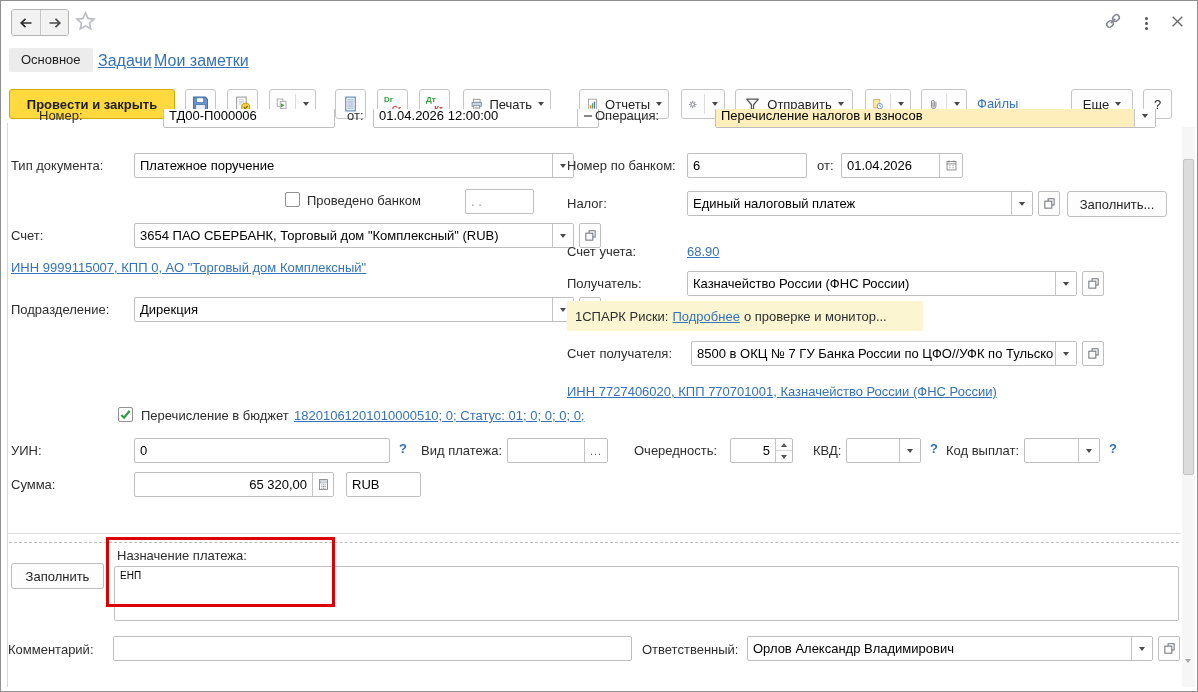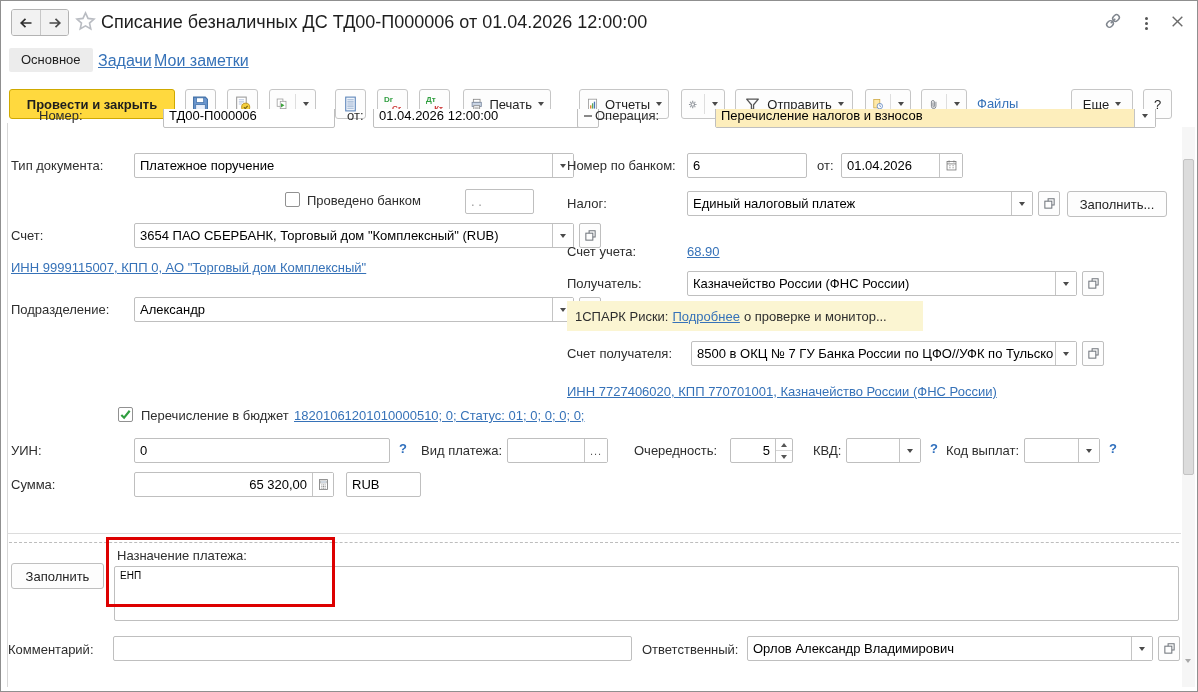--- a/index.html
+++ b/index.html
@@ -84,21 +84,20 @@
       <svg width="16" height="16" viewBox="0 0 16 16">
           <path d="M2.5 8h10M8.5 3.8L12.8 8l-4.3 4.2" stroke="#4a4a4a" stroke-width="1.7" fill="none"></path>
         </svg>
     </div>
   </div>
   <span class="star">
     <svg width="23" height="23" viewBox="0 0 20 20" fill="none" stroke="#b9bcc2" stroke-width="1.4">
         <path d="M10 2.5l2.2 4.8 5.2.6-3.9 3.5 1.1 5.1-4.6-2.7-4.6 2.7 1.1-5.1L2.6 7.9l5.2-.6z"></path>
       </svg>
   </span>
-  <div class="wtitle">Списание безналичных ДС ТД00-П000006 от 01.04.2026 12:00:00</div>
   <div class="winicons">
     <span>
       <svg width="20" height="20" viewBox="0 0 16 16" fill="none" stroke="#80868e" stroke-width="1.2">
           <g transform="rotate(-45 8 8)">
             <rect x="1.8" y="5.8" width="5.6" height="4.4" rx="2.2"></rect>
             <rect x="8.6" y="5.8" width="5.6" height="4.4" rx="2.2"></rect>
             <path d="M5.4 8h5.2"></path>
           </g>
         </svg>
     </span>
@@ -275,21 +274,21 @@
     <svg width="13" height="13" viewBox="0 0 14 14" fill="none" stroke="#6f747b" stroke-width="1.1">
         <rect x="2" y="4.5" width="7.5" height="7.5"></rect>
         <path d="M5.5 4.5V2H12v6.5H9.5"></path>
       </svg>
   </div>
 
   <span class="alink" style="left:10px;top:259px">ИНН 9999115007, КПП 0, АО "Торговый дом Комплексный"</span>
 
   <div class="lbl" style="left:10px;top:301px">Подразделение:</div>
   <div class="fld" style="left:133px;top:296px;width:440px">
-    <div class="txt">Александр</div>
+    <div class="txt">Дирекция</div>
     <div class="seg">
         <span class="caret"></span>
       </div>
   </div>
   <div class="btn-sq" style="left:578px;top:296px">
     <svg width="13" height="13" viewBox="0 0 14 14" fill="none" stroke="#6f747b" stroke-width="1.1">
         <rect x="2" y="4.5" width="7.5" height="7.5"></rect>
         <path d="M5.5 4.5V2H12v6.5H9.5"></path>
       </svg>
   </div>

